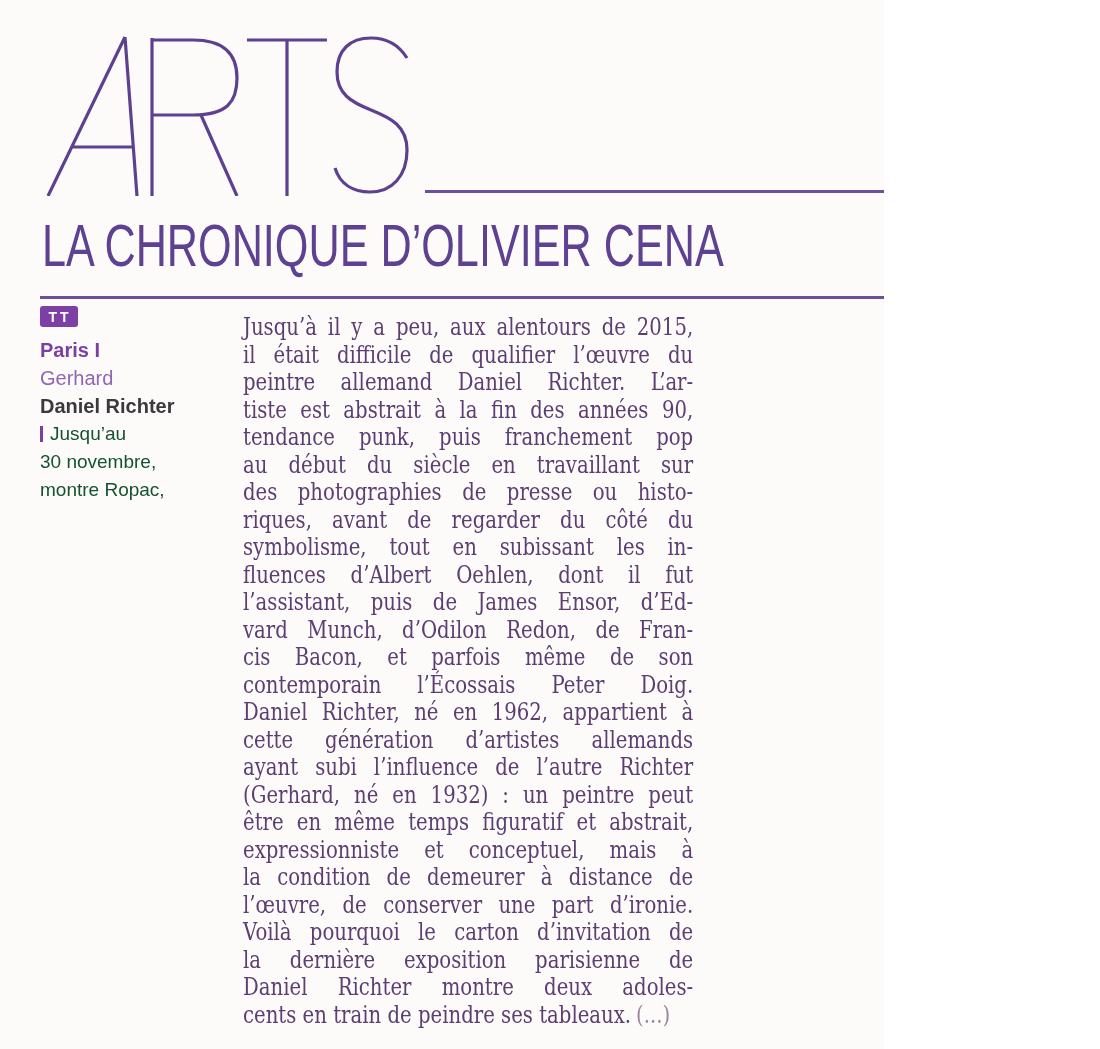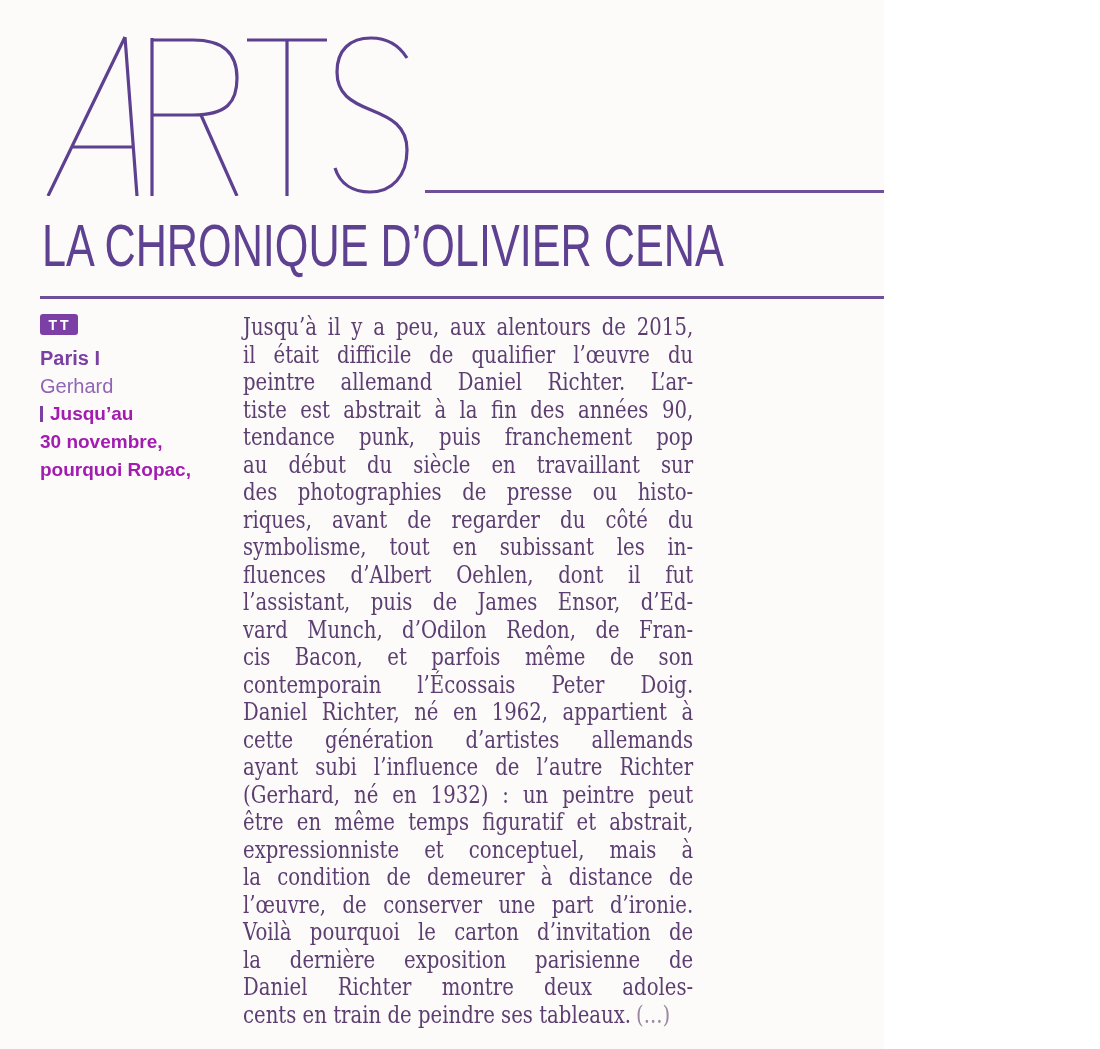--- a/index.html
+++ b/index.html
@@ -29,40 +29,40 @@
     font-size:60px;font-weight:400;line-height:1.0;
     color:#5e4191;letter-spacing:0px;white-space:nowrap;
     transform:scaleX(0.72);transform-origin:left top;
   }
   .rule-sub{
     position:absolute;left:40px;top:296px;width:1026px;height:3px;
     background:#6e4f99;
   }
   
   .sidebar{
-    position:absolute;left:40px;top:314px;width:195px;
+    position:absolute;left:40px;top:306px;width:195px;
     color:#3b393e;
   }
   .badge{
     width:38px;height:21px;border-radius:3px;background:#7c3fa5;
     color:#ffffff;font-weight:700;font-size:14px;letter-spacing:3px;
     display:flex;align-items:center;justify-content:center;
     padding-left:2px;box-sizing:border-box;margin-bottom:9px;
   }
   .work-title{
     font-size:20px;font-weight:700;color:#7b3fa2;line-height:28px;
   }
   .category{
     font-size:20px;font-weight:400;color:#9164b4;line-height:28px;
   }
   .artist{
     font-size:20px;font-weight:700;color:#3b393e;line-height:28px;
   }
   .detail{
-    font-size:19px;font-weight:700;color:#a21caf;line-height:28px;
+    font-size:19px;font-weight:400;color:#14532d;line-height:28px;
   }
   .detail .bar{
     display:inline-block;width:3px;height:16px;background:#7b3fa2;
     margin-right:7px;vertical-align:-2px;
   }
   .detail sup{
     font-size:12px;line-height:0;
   }
   
   .article{
@@ -107,25 +107,26 @@
   <div class="rule-top"></div>
 
   <h2 class="subtitle">LA CHRONIQUE D’OLIVIER CENA</h2>
 
   <div class="rule-sub"></div>
 
   <aside class="sidebar">
     <div class="badge">TT</div>
     <div class="work-title">Paris I</div>
     <div class="category">Gerhard</div>
+    <div class="artist">Daniel Richter</div>
     <div class="detail">
       <span class="bar"></span><span>Jusqu’au</span>
     </div>
     <div class="detail">30 novembre,</div>
-    <div class="detail">pourquoi Ropac,</div>
+    <div class="detail">montre Ropac,</div>
   </aside>
 
   <main class="article">
     <div id="lines">
         <div class="line">Jusqu’à il y a peu, aux alentours de 2015,</div>
         <div class="line">il était difficile de qualifier l’œuvre du</div>
         <div class="line">peintre allemand Daniel Richter. L’ar-</div>
         <div class="line">tiste est abstrait à la fin des années 90,</div>
         <div class="line">tendance punk, puis franchement pop</div>
         <div class="line">au début du siècle en travaillant sur</div>

